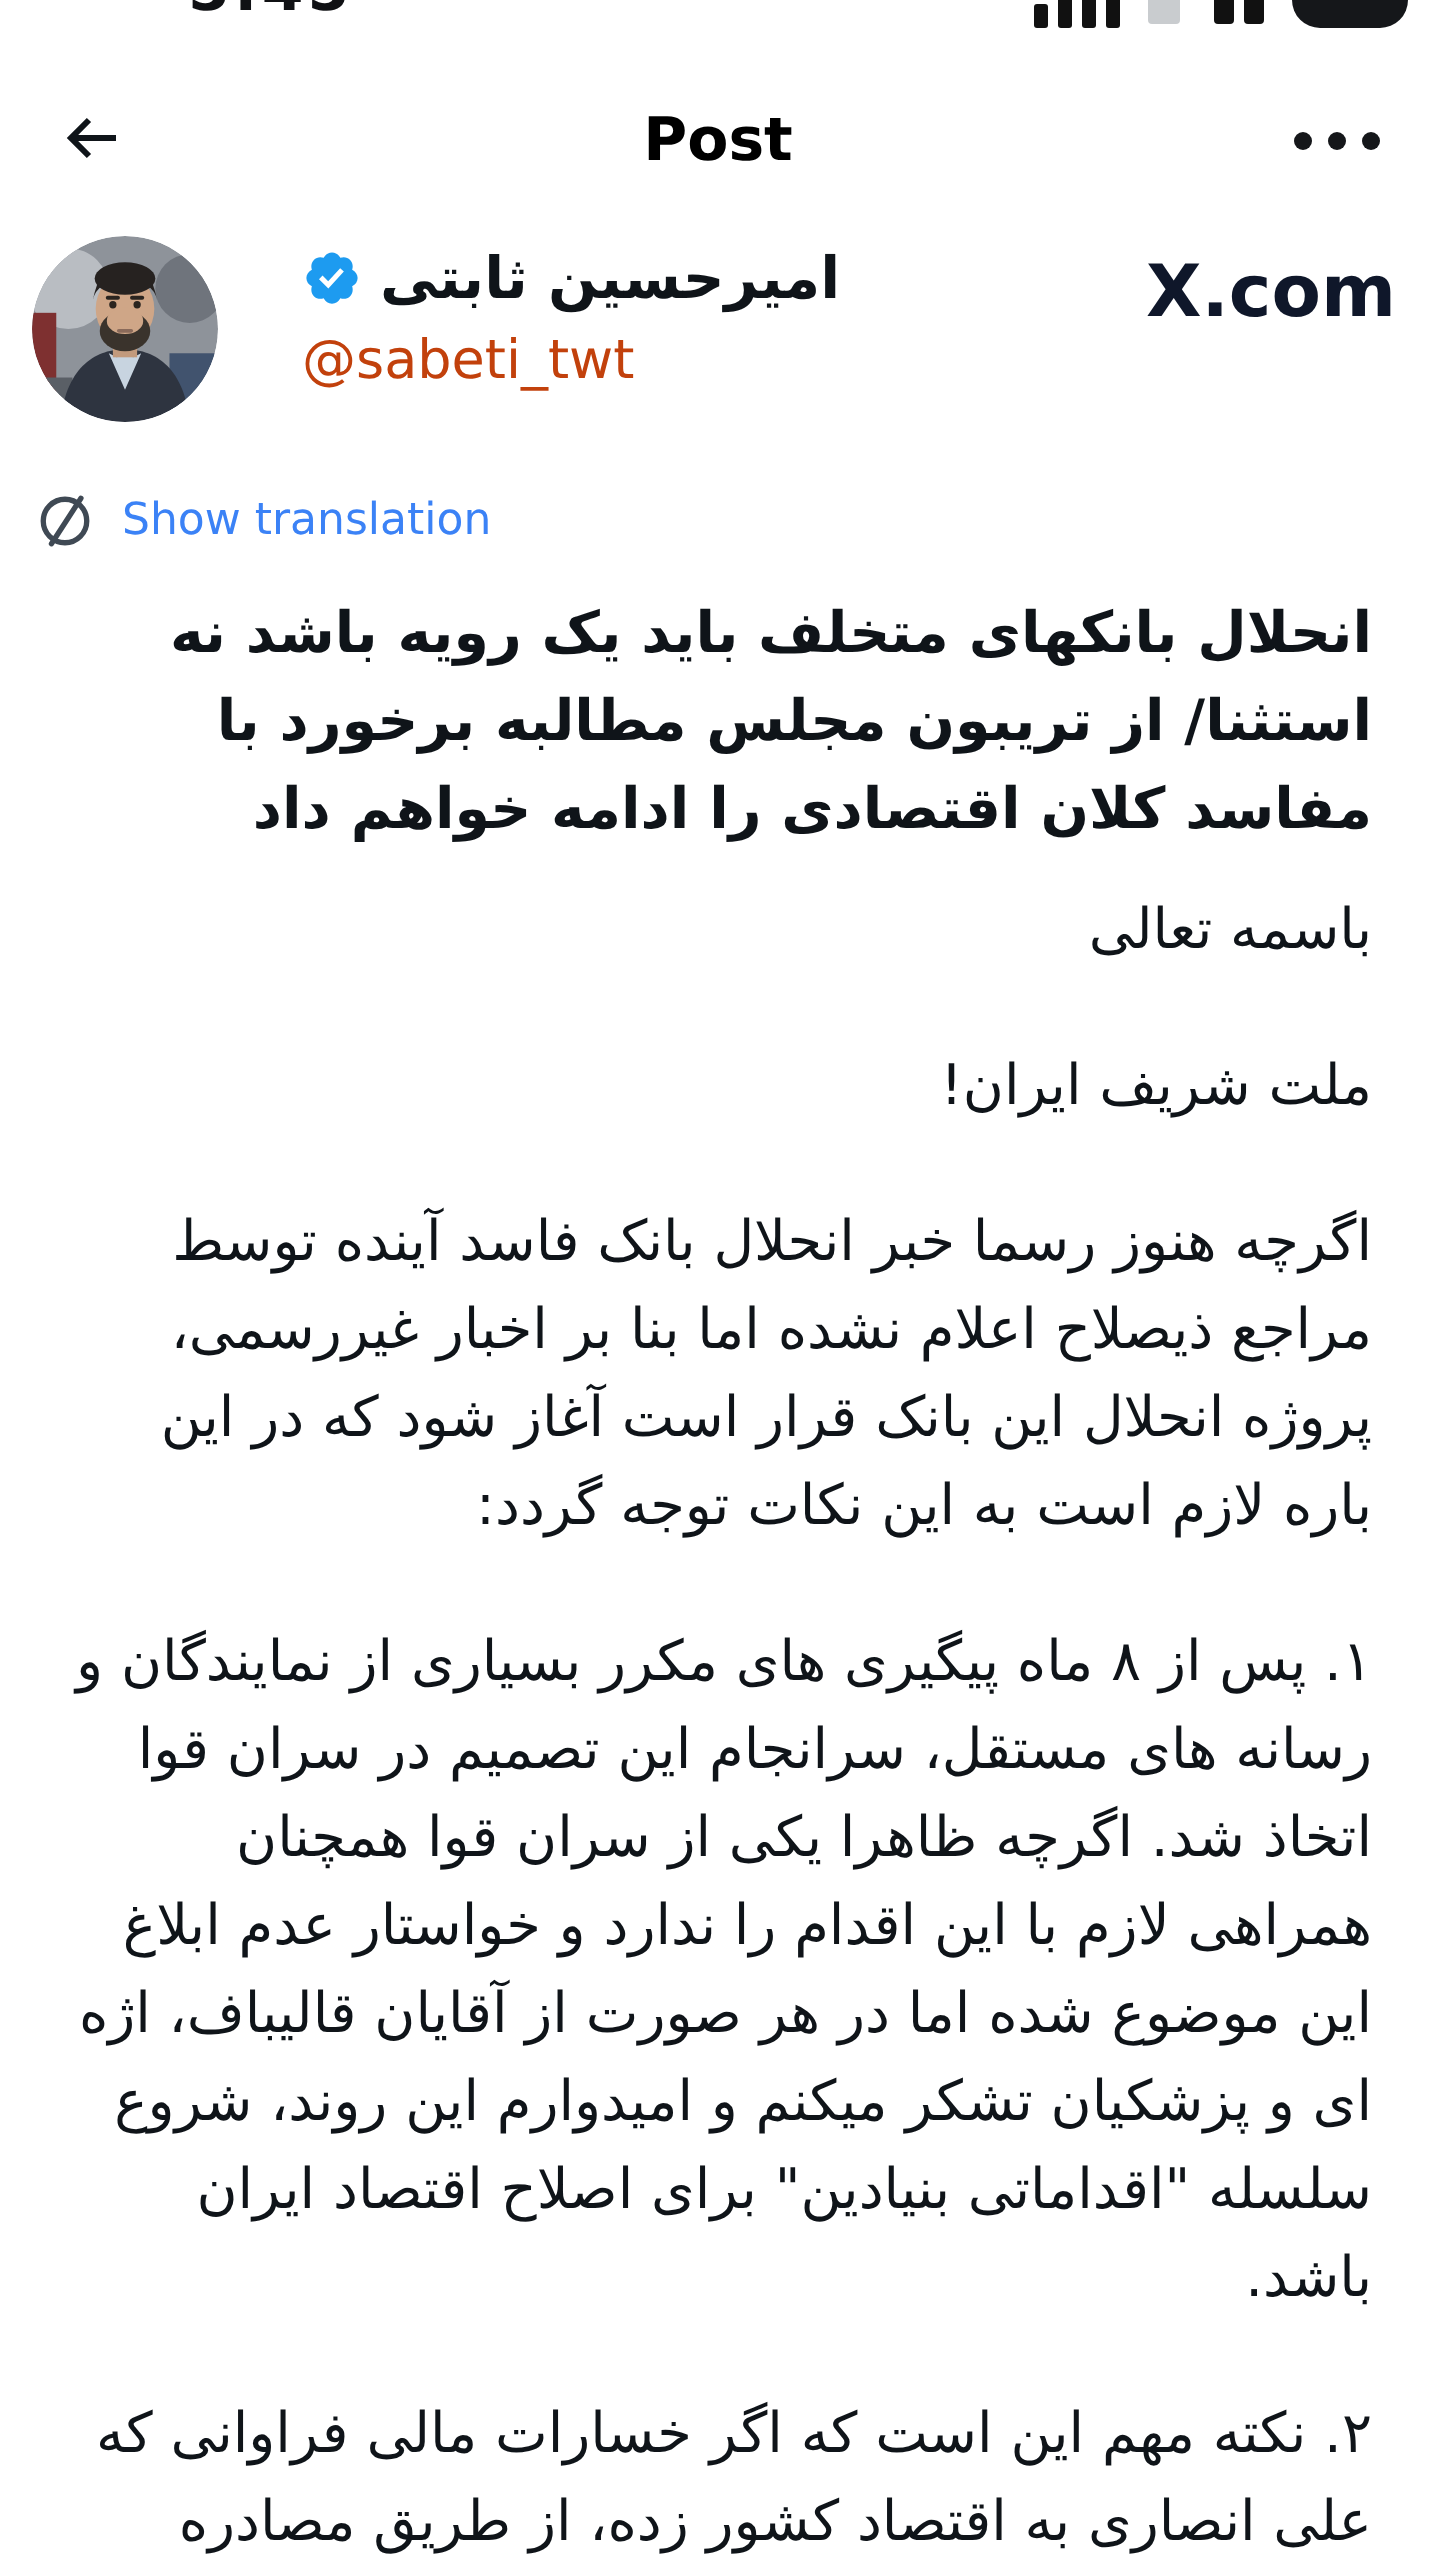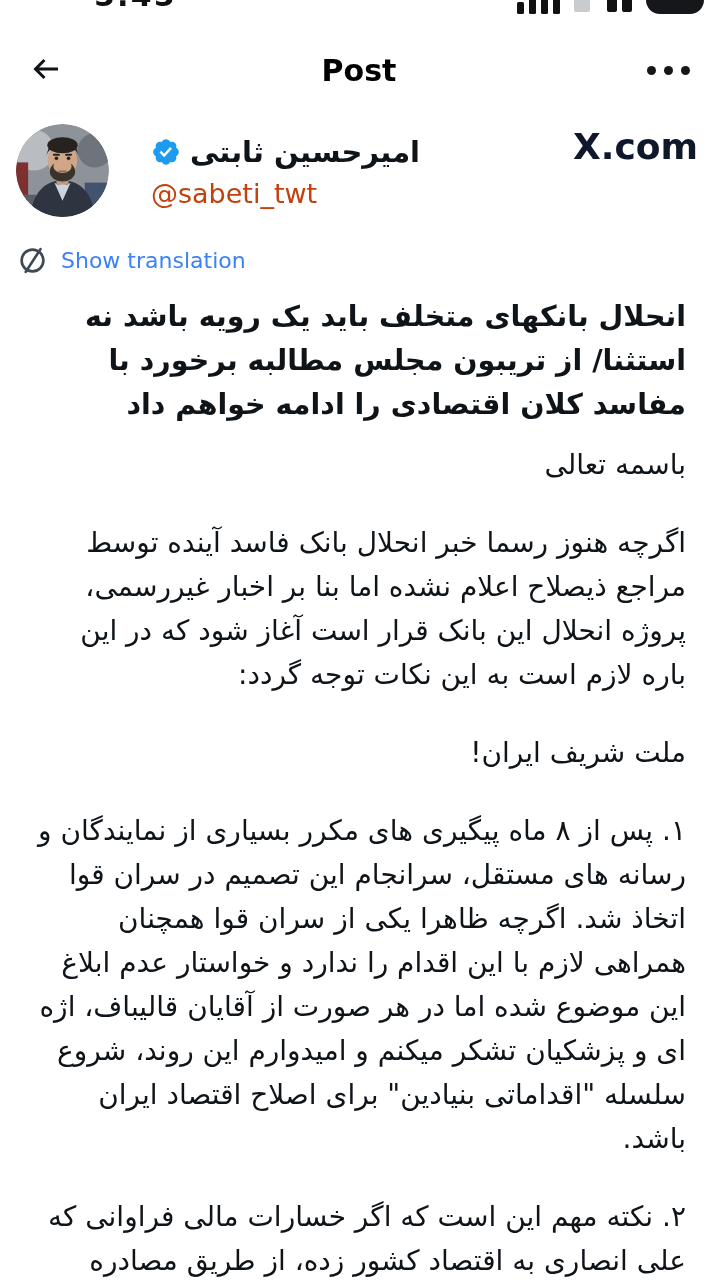--- a/index.html
+++ b/index.html
@@ -23,21 +23,21 @@
 
   
   .app-header { height:64px; margin-top:22px; display:flex; align-items:center; padding:0 26px; position:relative; }
   .back-btn { width:40px; height:40px; display:flex; align-items:center; justify-content:center; cursor:pointer; background:none; border:none; padding:0; }
   .back-btn svg { width:36px; height:36px; fill:#0f1419; }
   .header-title { position:absolute; left:0; right:0; text-align:center; font-size:30px; font-weight:700; color:#000000; pointer-events:none; }
   .menu-btn { margin-left:auto; display:flex; gap:8px; align-items:center; cursor:pointer; background:none; border:none; padding:6px 2px; }
   .menu-btn i { display:block; width:9px; height:9px; border-radius:50%; background:#15171a; }
 
   
-  .profile-row { margin-top:16px; padding:0 16px; display:flex; align-items:center; position:relative; height:104px; }
+  .profile-row { margin-top:16px; padding:0 16px; display:flex; align-items:flex-start; position:relative; height:104px; }
   .avatar-wrap { width:93px; height:93px; border-radius:50%; overflow:hidden; flex:none; cursor:pointer; }
   .avatar-wrap svg { display:block; width:100%; height:100%; }
   .author-block { margin-left:42px; padding-top:4px; }
   .name-row { display:inline-flex; direction:rtl; align-items:center; gap:9px; font-size:29px; font-weight:700; color:#0f1419; cursor:pointer; }
   .badge { width:30px; height:30px; flex:none; }
   .handle { font-size:27px; color:#c2410c; margin-top:9px; direction:ltr; }
   .watermark { position:absolute; right:20px; top:8px; font-size:36px; font-weight:700; color:#0f172a; }
 
   
   .translate-row { display:flex; align-items:center; gap:14px; padding:24px 18px 6px; cursor:pointer; }
@@ -135,19 +135,19 @@
     <svg viewBox="0 0 24 24">
       <circle cx="12" cy="12" r="9" fill="none" stroke="#3f4954" stroke-width="2.2"></circle>
       <line x1="18.6" y1="2.6" x2="6.4" y2="21.4" stroke="#3f4954" stroke-width="2.2" stroke-linecap="round"></line>
     </svg>
     <span class="translate-label">Show translation</span>
   </div>
 
   <article class="tweet-body" lang="fa" dir="rtl">
     <p class="headline">انحلال بانکهای متخلف باید یک رویه باشد نه استثنا/ از تریبون مجلس مطالبه برخورد با مفاسد کلان اقتصادی را ادامه خواهم داد</p>
     <p>باسمه تعالی</p>
+    <p>ملت شریف ایران!</p>
     <p>اگرچه هنوز رسما خبر انحلال بانک فاسد آینده توسط مراجع ذیصلاح اعلام نشده اما بنا بر اخبار غیررسمی، پروژه انحلال این بانک قرار است آغاز شود که در این باره لازم است به این نکات توجه گردد:</p>
-    <p>ملت شریف ایران!</p>
     <p>۱. پس از ۸ ماه پیگیری های مکرر بسیاری از نمایندگان و رسانه های مستقل، سرانجام این تصمیم در سران قوا اتخاذ شد. اگرچه ظاهرا یکی از سران قوا همچنان همراهی لازم با این اقدام را ندارد و خواستار عدم ابلاغ این موضوع شده اما در هر صورت از آقایان قالیباف، اژه ای و پزشکیان تشکر میکنم و امیدوارم این روند، شروع سلسله "اقداماتی بنیادین" برای اصلاح اقتصاد ایران باشد.</p>
     <p>۲. نکته مهم این است که اگر خسارات مالی فراوانی که علی انصاری به اقتصاد کشور زده، از طریق مصادره اموال او از جمله "ایران مال" که حداقل بالغ بر ۲۰۰ همت ارزش دارد انجام نشود، این انحلال به نتیجه لازم نخواهد رسید. در واقع</p>
   </article>
 
 </div>
 
 </body></html>

